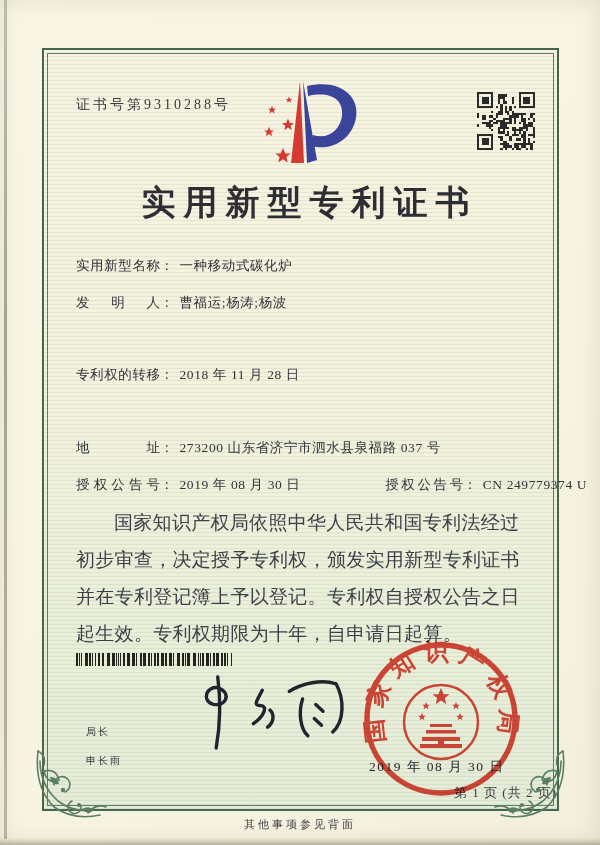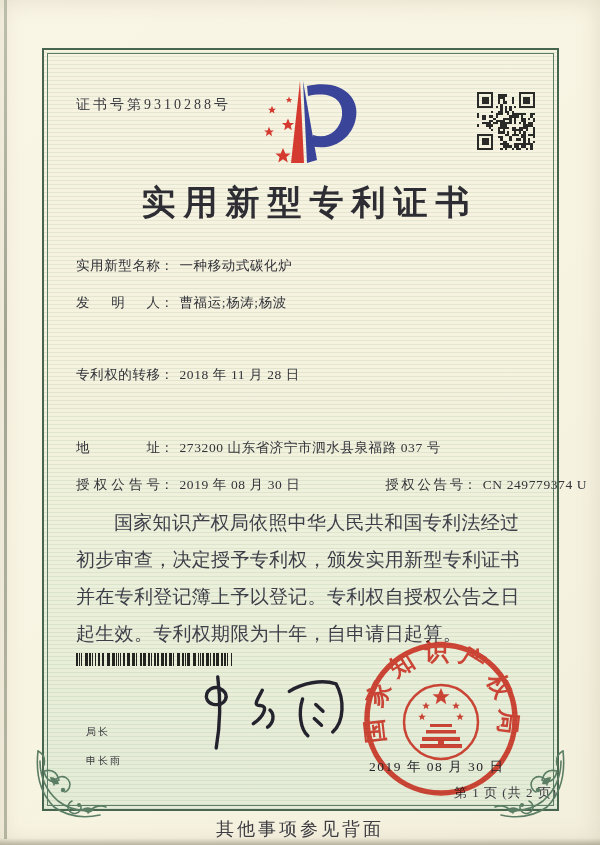--- a/index.html
+++ b/index.html
@@ -81,21 +81,21 @@
   .issue-date{
     position:absolute;left:325px;top:708px;z-index:5;
     font-size:13.5px;color:#26262c;letter-spacing:1.5px;
   }
   .page-indicator{
     position:absolute;left:0;top:734px;width:100%;
     text-align:right;font-size:13px;color:#3a3a40;letter-spacing:1px;
   }
   .footer-note{
     position:absolute;left:0;top:817px;width:100%;
-    text-align:center;font-size:18px;color:#3c3c42;letter-spacing:3px;
+    text-align:center;font-size:11px;color:#3c3c42;letter-spacing:3px;
   }
 </style>
 </head>
 <body>
 
 <div class="paper">
   <div class="scan-edge"></div>
 
   <div class="cert">
     <div class="cert-line"></div>

